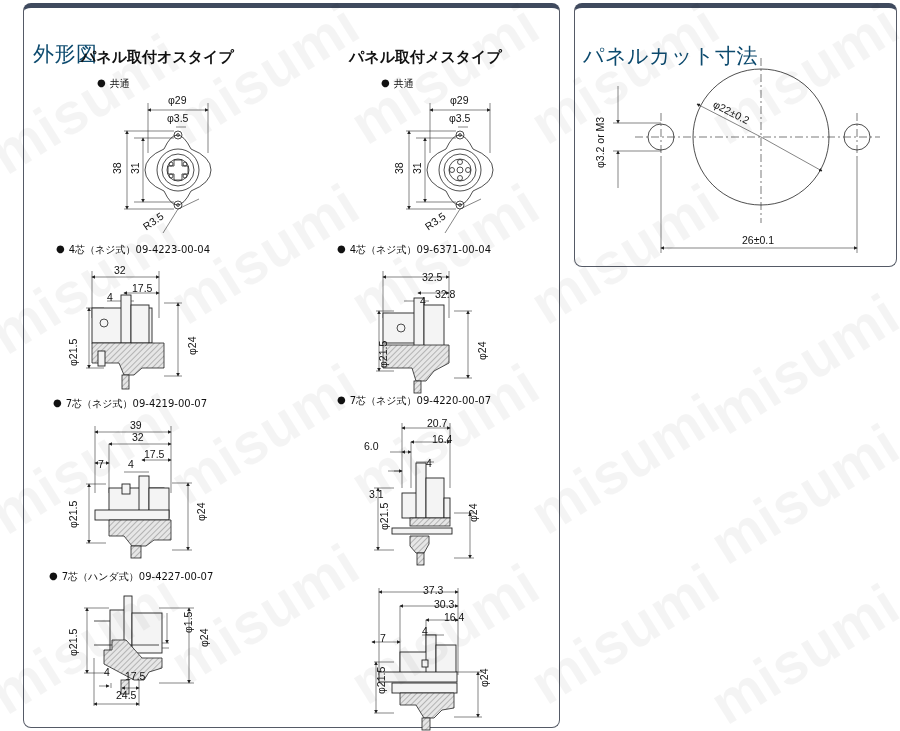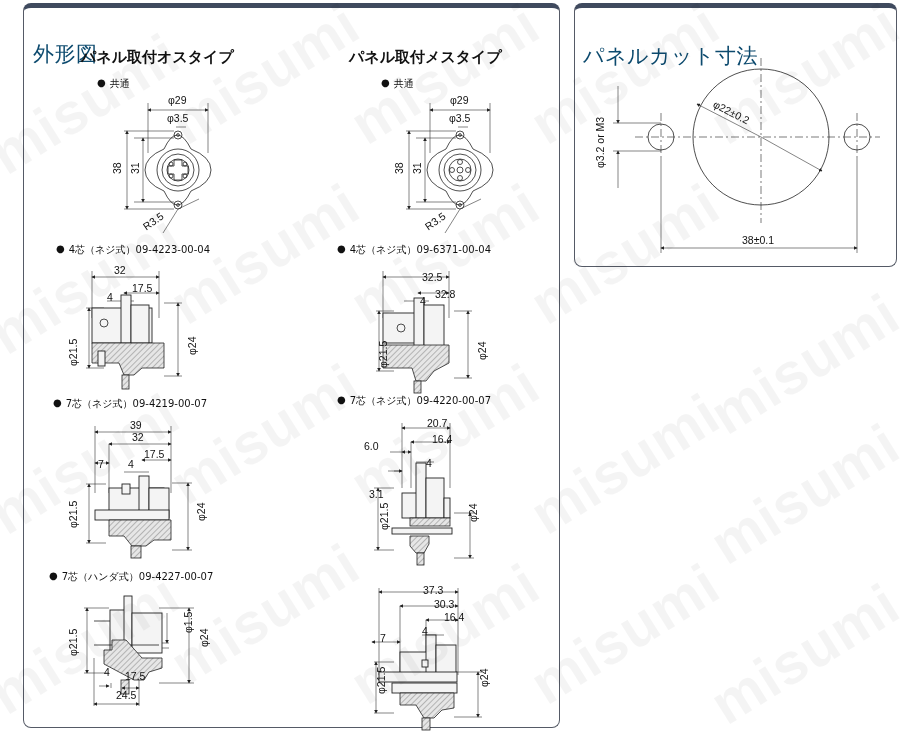--- a/index.html
+++ b/index.html
@@ -341,21 +341,21 @@
     <line class="t" x1="38" y1="115" x2="86" y2="115"></line>
     <line class="t" x1="38" y1="143" x2="86" y2="143"></line>
     <line class="t" x1="43" y1="78" x2="43" y2="115" marker-end="url(#ar)"></line>
     <line class="t" x1="43" y1="180" x2="43" y2="143" marker-end="url(#ar)"></line>
     <line class="t" x1="86" y1="150" x2="86" y2="245"></line>
     <line class="t" x1="282" y1="150" x2="282" y2="245"></line>
     <line class="t" x1="86" y1="240" x2="282" y2="240" marker-start="url(#arS)" marker-end="url(#ar)"></line>
   </svg>
   <div class="dim v" style="left:19px; top:160px;">φ3.2 or M3</div>
   <div class="dim" style="left:137px; top:98px; transform:rotate(27deg);">φ22±0.2</div>
-  <div class="dim" style="left:167px; top:226px;">38±0.1</div>
+  <div class="dim" style="left:167px; top:226px;">26±0.1</div>
 </div>
 
 <div class="watermark">
   <div class="wm" style="left:-20px; top:70px;">misumi</div>
   <div class="wm" style="left:160px; top:40px;">misumi</div>
   <div class="wm" style="left:340px; top:40px;">misumi</div>
   <div class="wm" style="left:520px; top:40px;">misumi</div>
   <div class="wm" style="left:700px; top:40px;">misumi</div>
   <div class="wm" style="left:-20px; top:250px;">misumi</div>
   <div class="wm" style="left:160px; top:220px;">misumi</div>

